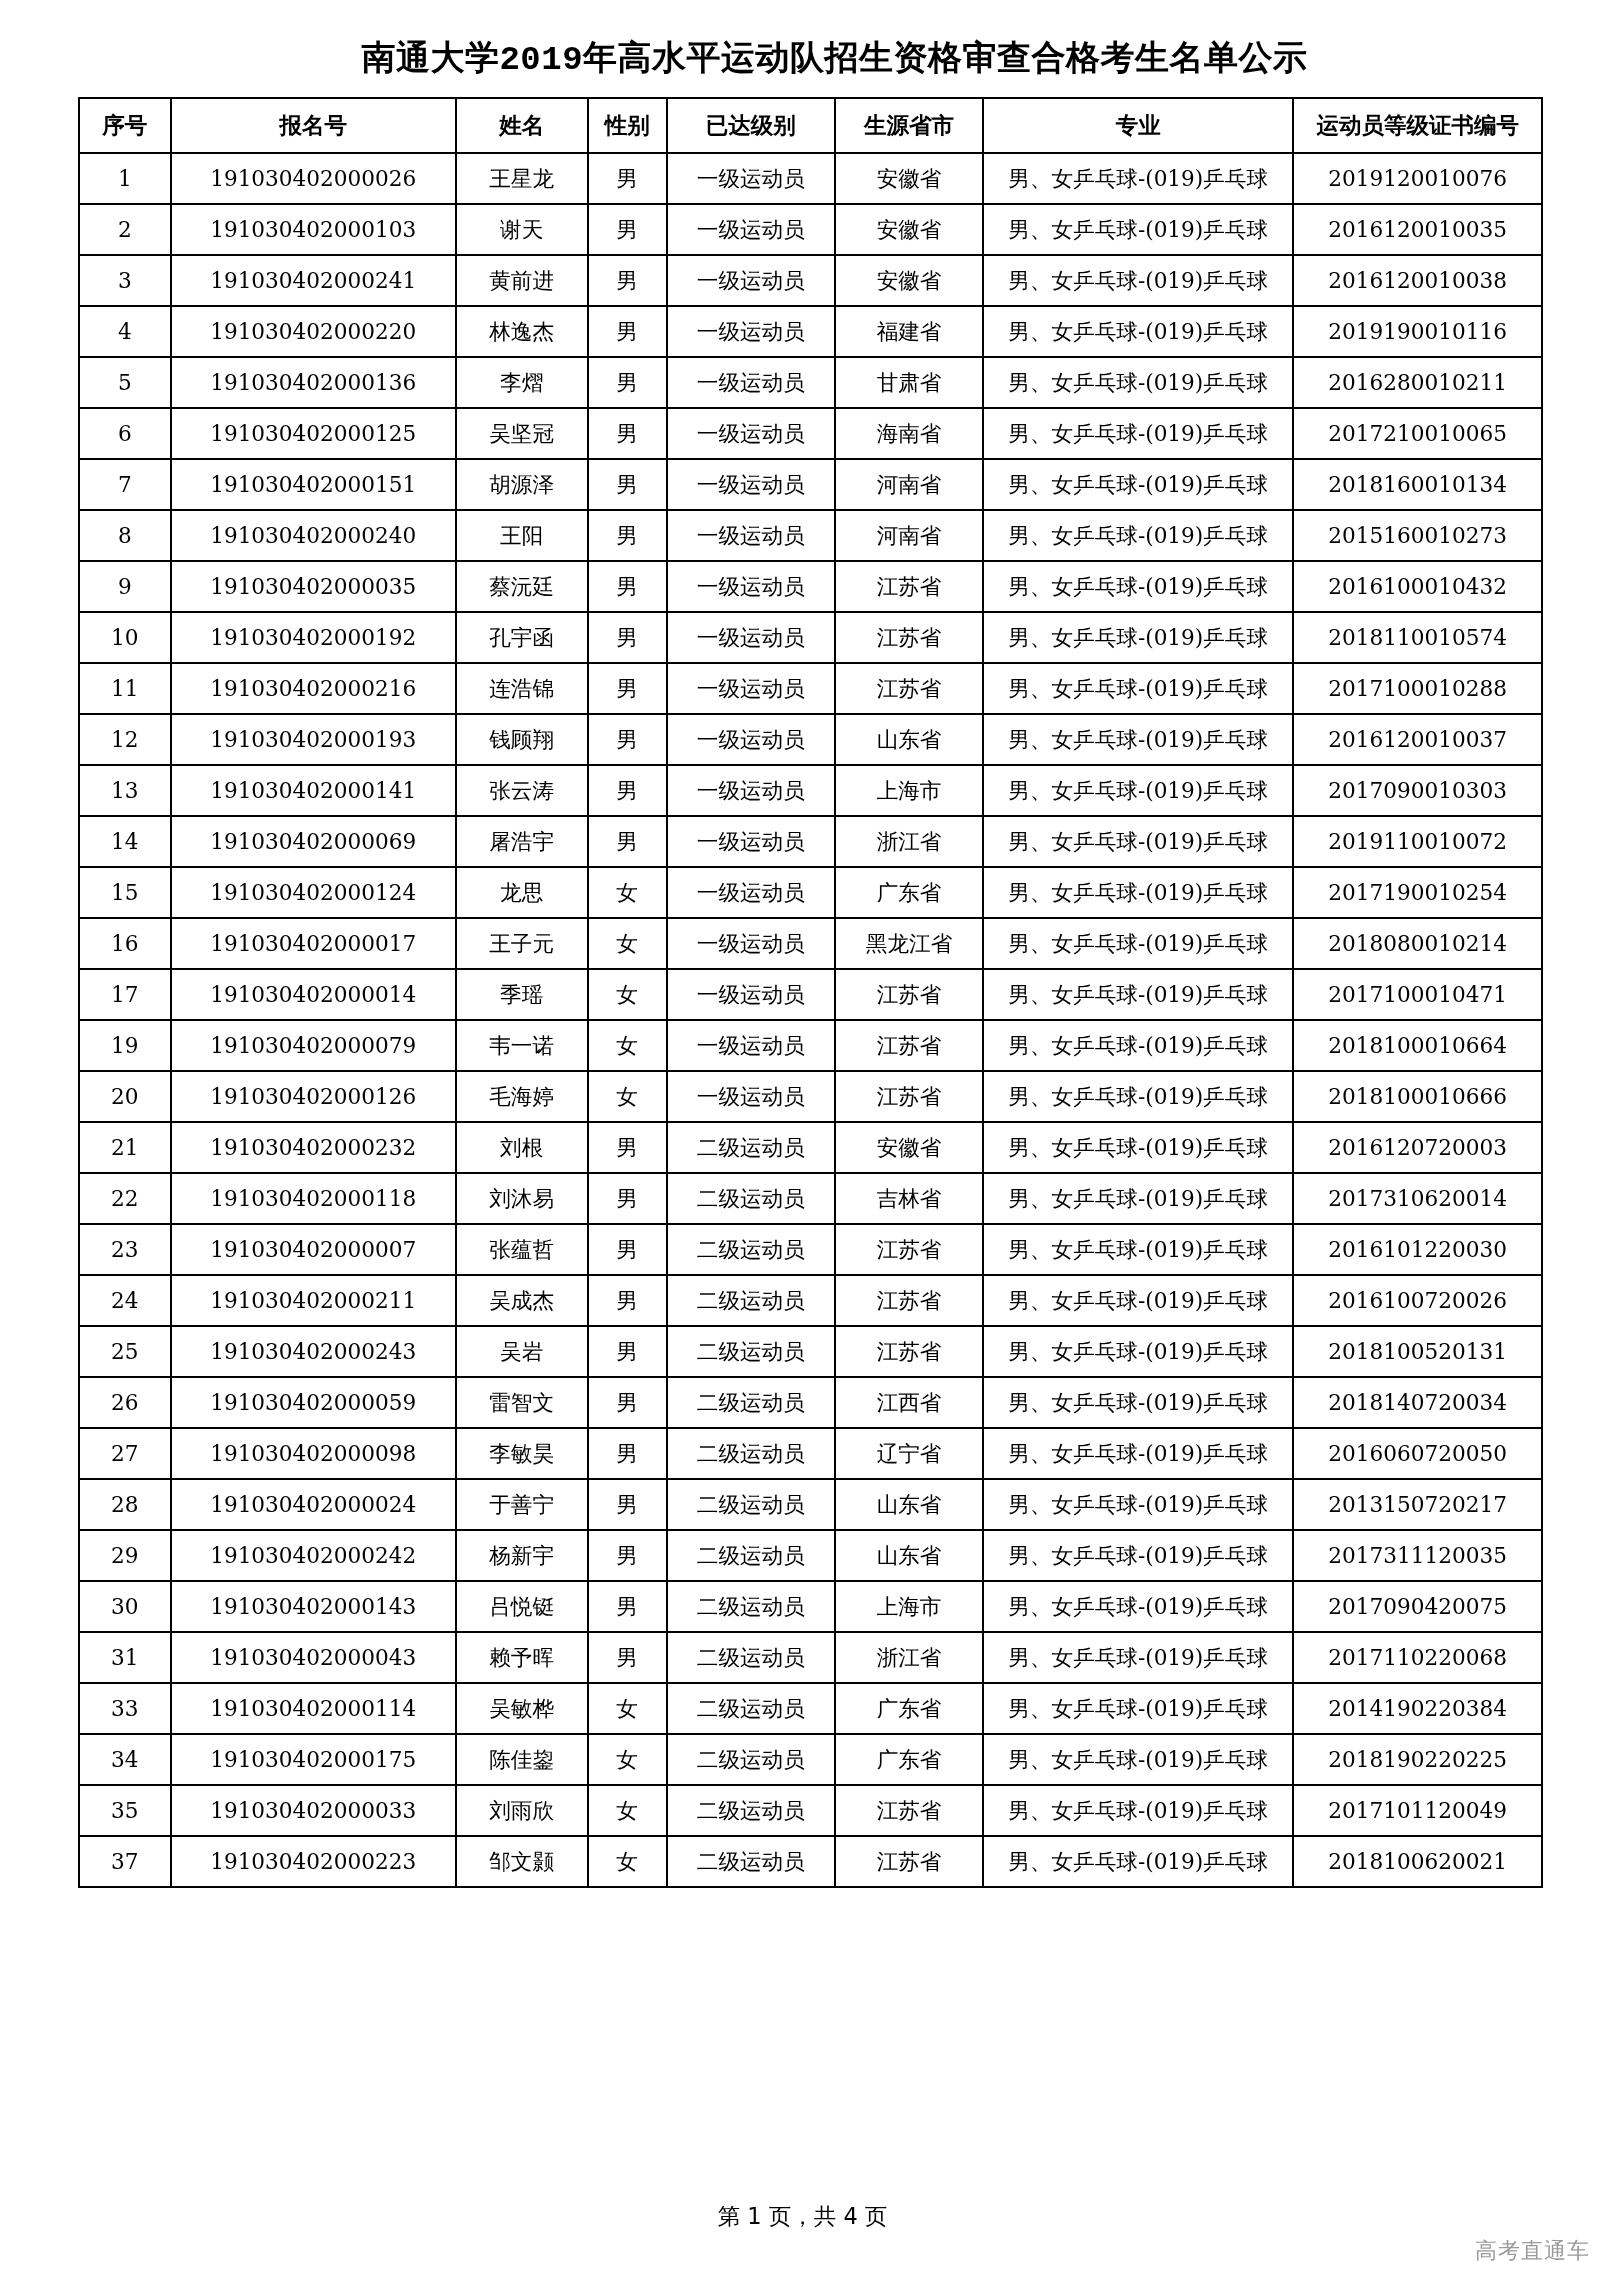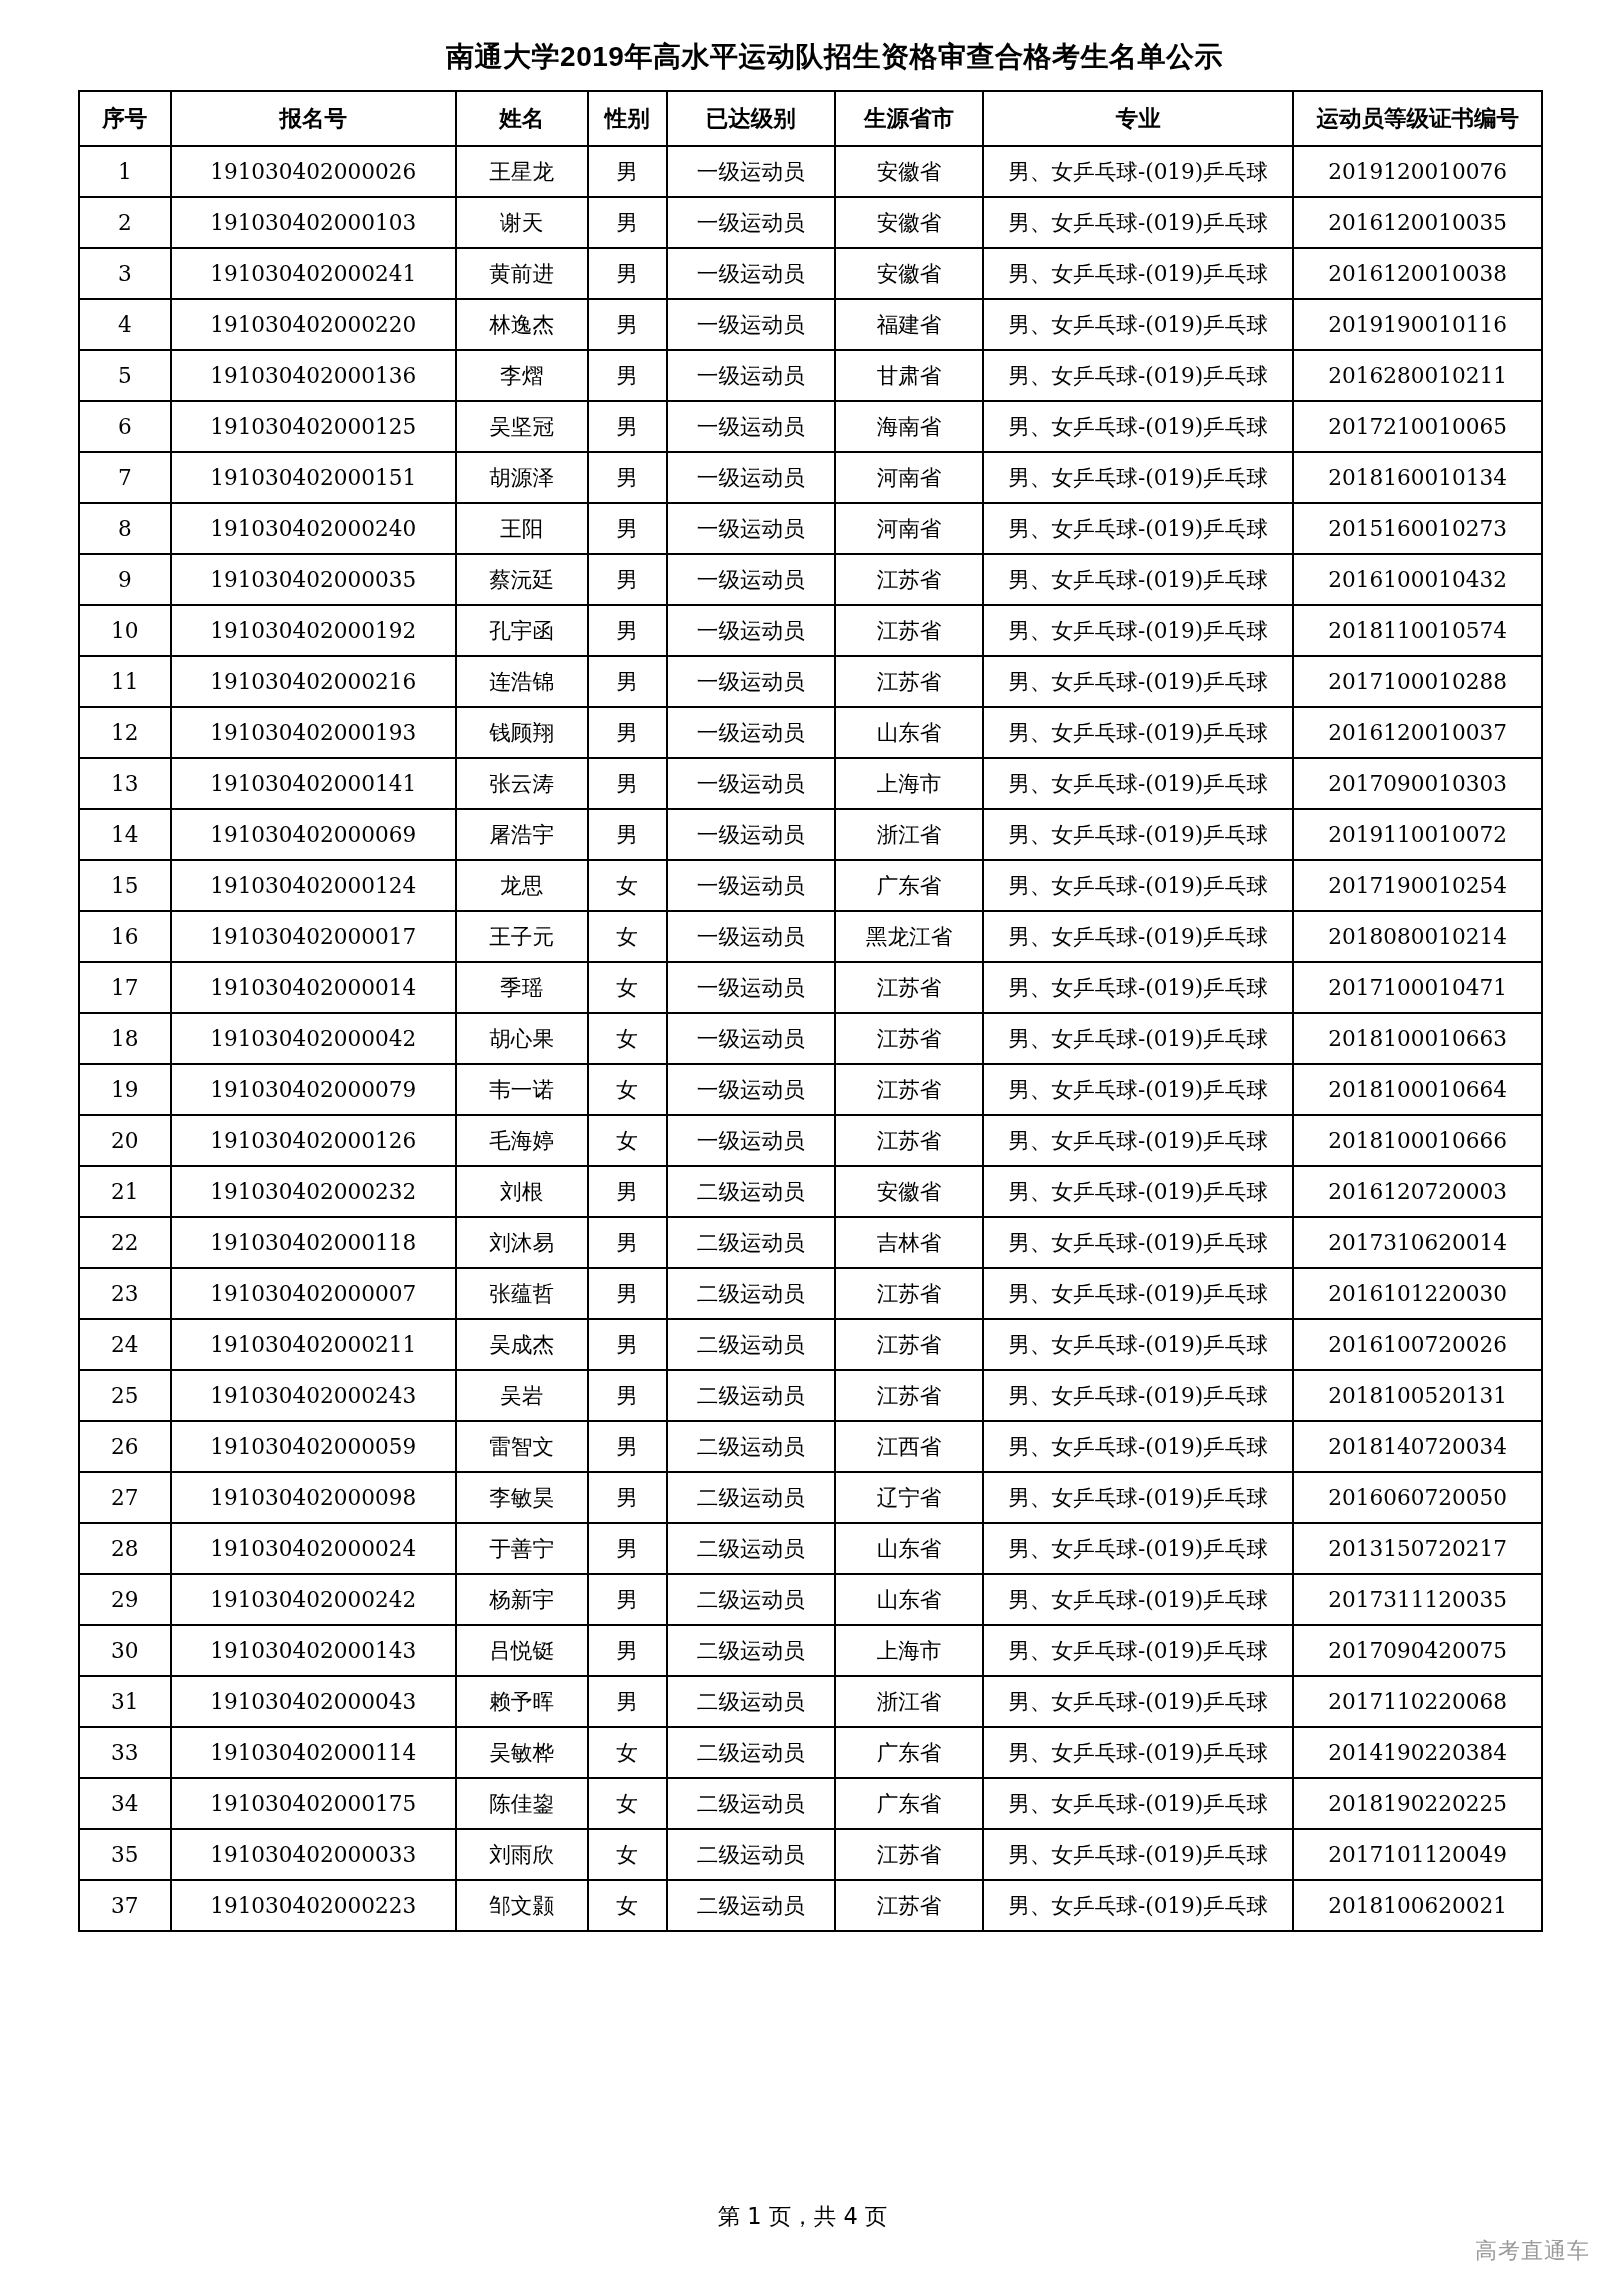--- a/index.html
+++ b/index.html
@@ -17,23 +17,23 @@
   }
   .page {
     width: 1621px;
     height: 2293px;
     box-sizing: border-box;
     padding: 0;
     position: relative;
   }
   .doc-title {
     text-align: center;
-    font-family: Liberation Sans, sans-serif;
+    font-family: Liberation Mono, monospace;
     font-weight: bold;
-    font-size: 28px;
+    font-size: 34px;
     letter-spacing: 0.5px;
     padding-top: 39px;
     padding-bottom: 15.7px;
     line-height: 1.25;
     padding-left: 48px;
   }
   .table-wrap {
     padding: 0 78px 0 78px;
   }
   table.roster {
@@ -286,30 +286,20 @@
             <td class="c-idx">17</td>
             <td class="c-regno">191030402000014</td>
             <td class="c-name">季瑶</td>
             <td class="c-gender">女</td>
             <td class="c-level">一级运动员</td>
             <td class="c-prov">江苏省</td>
             <td class="c-major">男、女乒乓球-(019)乒乓球</td>
             <td class="c-cert">2017100010471</td>
           </tr>
           <tr>
-            <td class="c-idx">18</td>
-            <td class="c-regno">191030402000042</td>
-            <td class="c-name">胡心果</td>
-            <td class="c-gender">女</td>
-            <td class="c-level">一级运动员</td>
-            <td class="c-prov">江苏省</td>
-            <td class="c-major">男、女乒乓球-(019)乒乓球</td>
-            <td class="c-cert">2018100010663</td>
-          </tr>
-          <tr>
             <td class="c-idx">19</td>
             <td class="c-regno">191030402000079</td>
             <td class="c-name">韦一诺</td>
             <td class="c-gender">女</td>
             <td class="c-level">一级运动员</td>
             <td class="c-prov">江苏省</td>
             <td class="c-major">男、女乒乓球-(019)乒乓球</td>
             <td class="c-cert">2018100010664</td>
           </tr>
           <tr>

